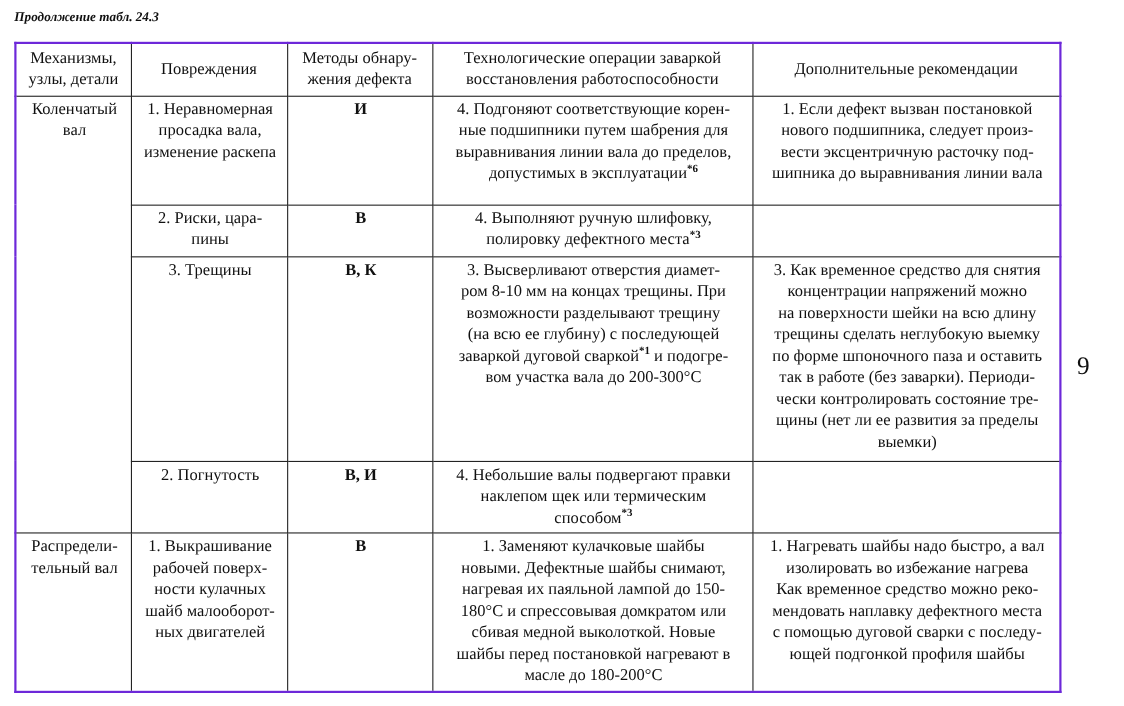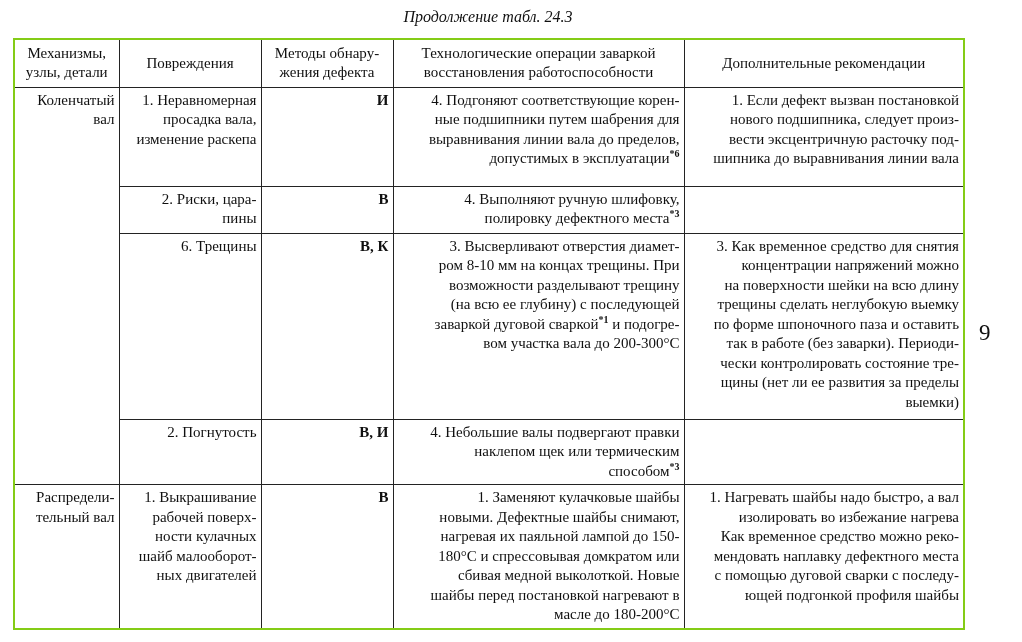--- a/index.html
+++ b/index.html
@@ -14,50 +14,50 @@
     background: #ffffff;
     font-family: "Liberation Serif", serif;
     color: #101010;
     overflow: hidden;
   }
   .caption {
     position: absolute;
     top: 8px;
     left: 13px;
     width: 950px;
-    text-align: center;
+    text-align: left;
     font-style: italic;
-    font-weight: normal;
-    font-size: 16px;
+    font-weight: bold;
+    font-size: 12px;
   }
   table.repair {
     position: absolute;
     left: 13px;
     top: 38px;
     width: 950px;
     border-collapse: collapse;
     table-layout: fixed;
-    border: 2px solid #84cc16;
+    border: 2px solid #6d28d9;
   }
   table.repair th, table.repair td {
     border: 1px solid #232323;
     font-size: 15px;
     line-height: 1.3;
     white-space: pre-line;
     overflow: hidden;
   }
   table.repair th {
     font-weight: normal;
     text-align: center;
     vertical-align: middle;
     padding: 2px 4px;
   }
   table.repair td {
     vertical-align: top;
-    text-align: right;
+    text-align: center;
     padding: 3px 4px 3px 6px;
   }
   td.method { font-weight: bold; }
   sup.fn {
     font-size: 10px;
     font-weight: bold;
     vertical-align: super;
     line-height: 0;
   }
   .page-number {
@@ -113,21 +113,21 @@
       </tr>
       <tr style="height:47px">
         <td>2. Риски, цара-
 пины</td>
         <td class="method">В</td>
         <td><span>4. Выполняют ручную шлифовку,
 полировку дефектного места</span><sup class="fn">*3</sup><span></span></td>
         <td></td>
       </tr>
       <tr style="height:186px">
-        <td>6. Трещины</td>
+        <td>3. Трещины</td>
         <td class="method">В, К</td>
         <td><span>3. Высверливают отверстия диамет-
 ром 8-10 мм на концах трещины. При
 возможности разделывают трещину
 (на всю ее глубину) с последующей
 заваркой дуговой сваркой</span><sup class="fn">*1</sup><span> и подогре-
 вом участка вала до 200-300°С</span></td>
         <td>3. Как временное средство для снятия
 концентрации напряжений можно
 на поверхности шейки на всю длину

